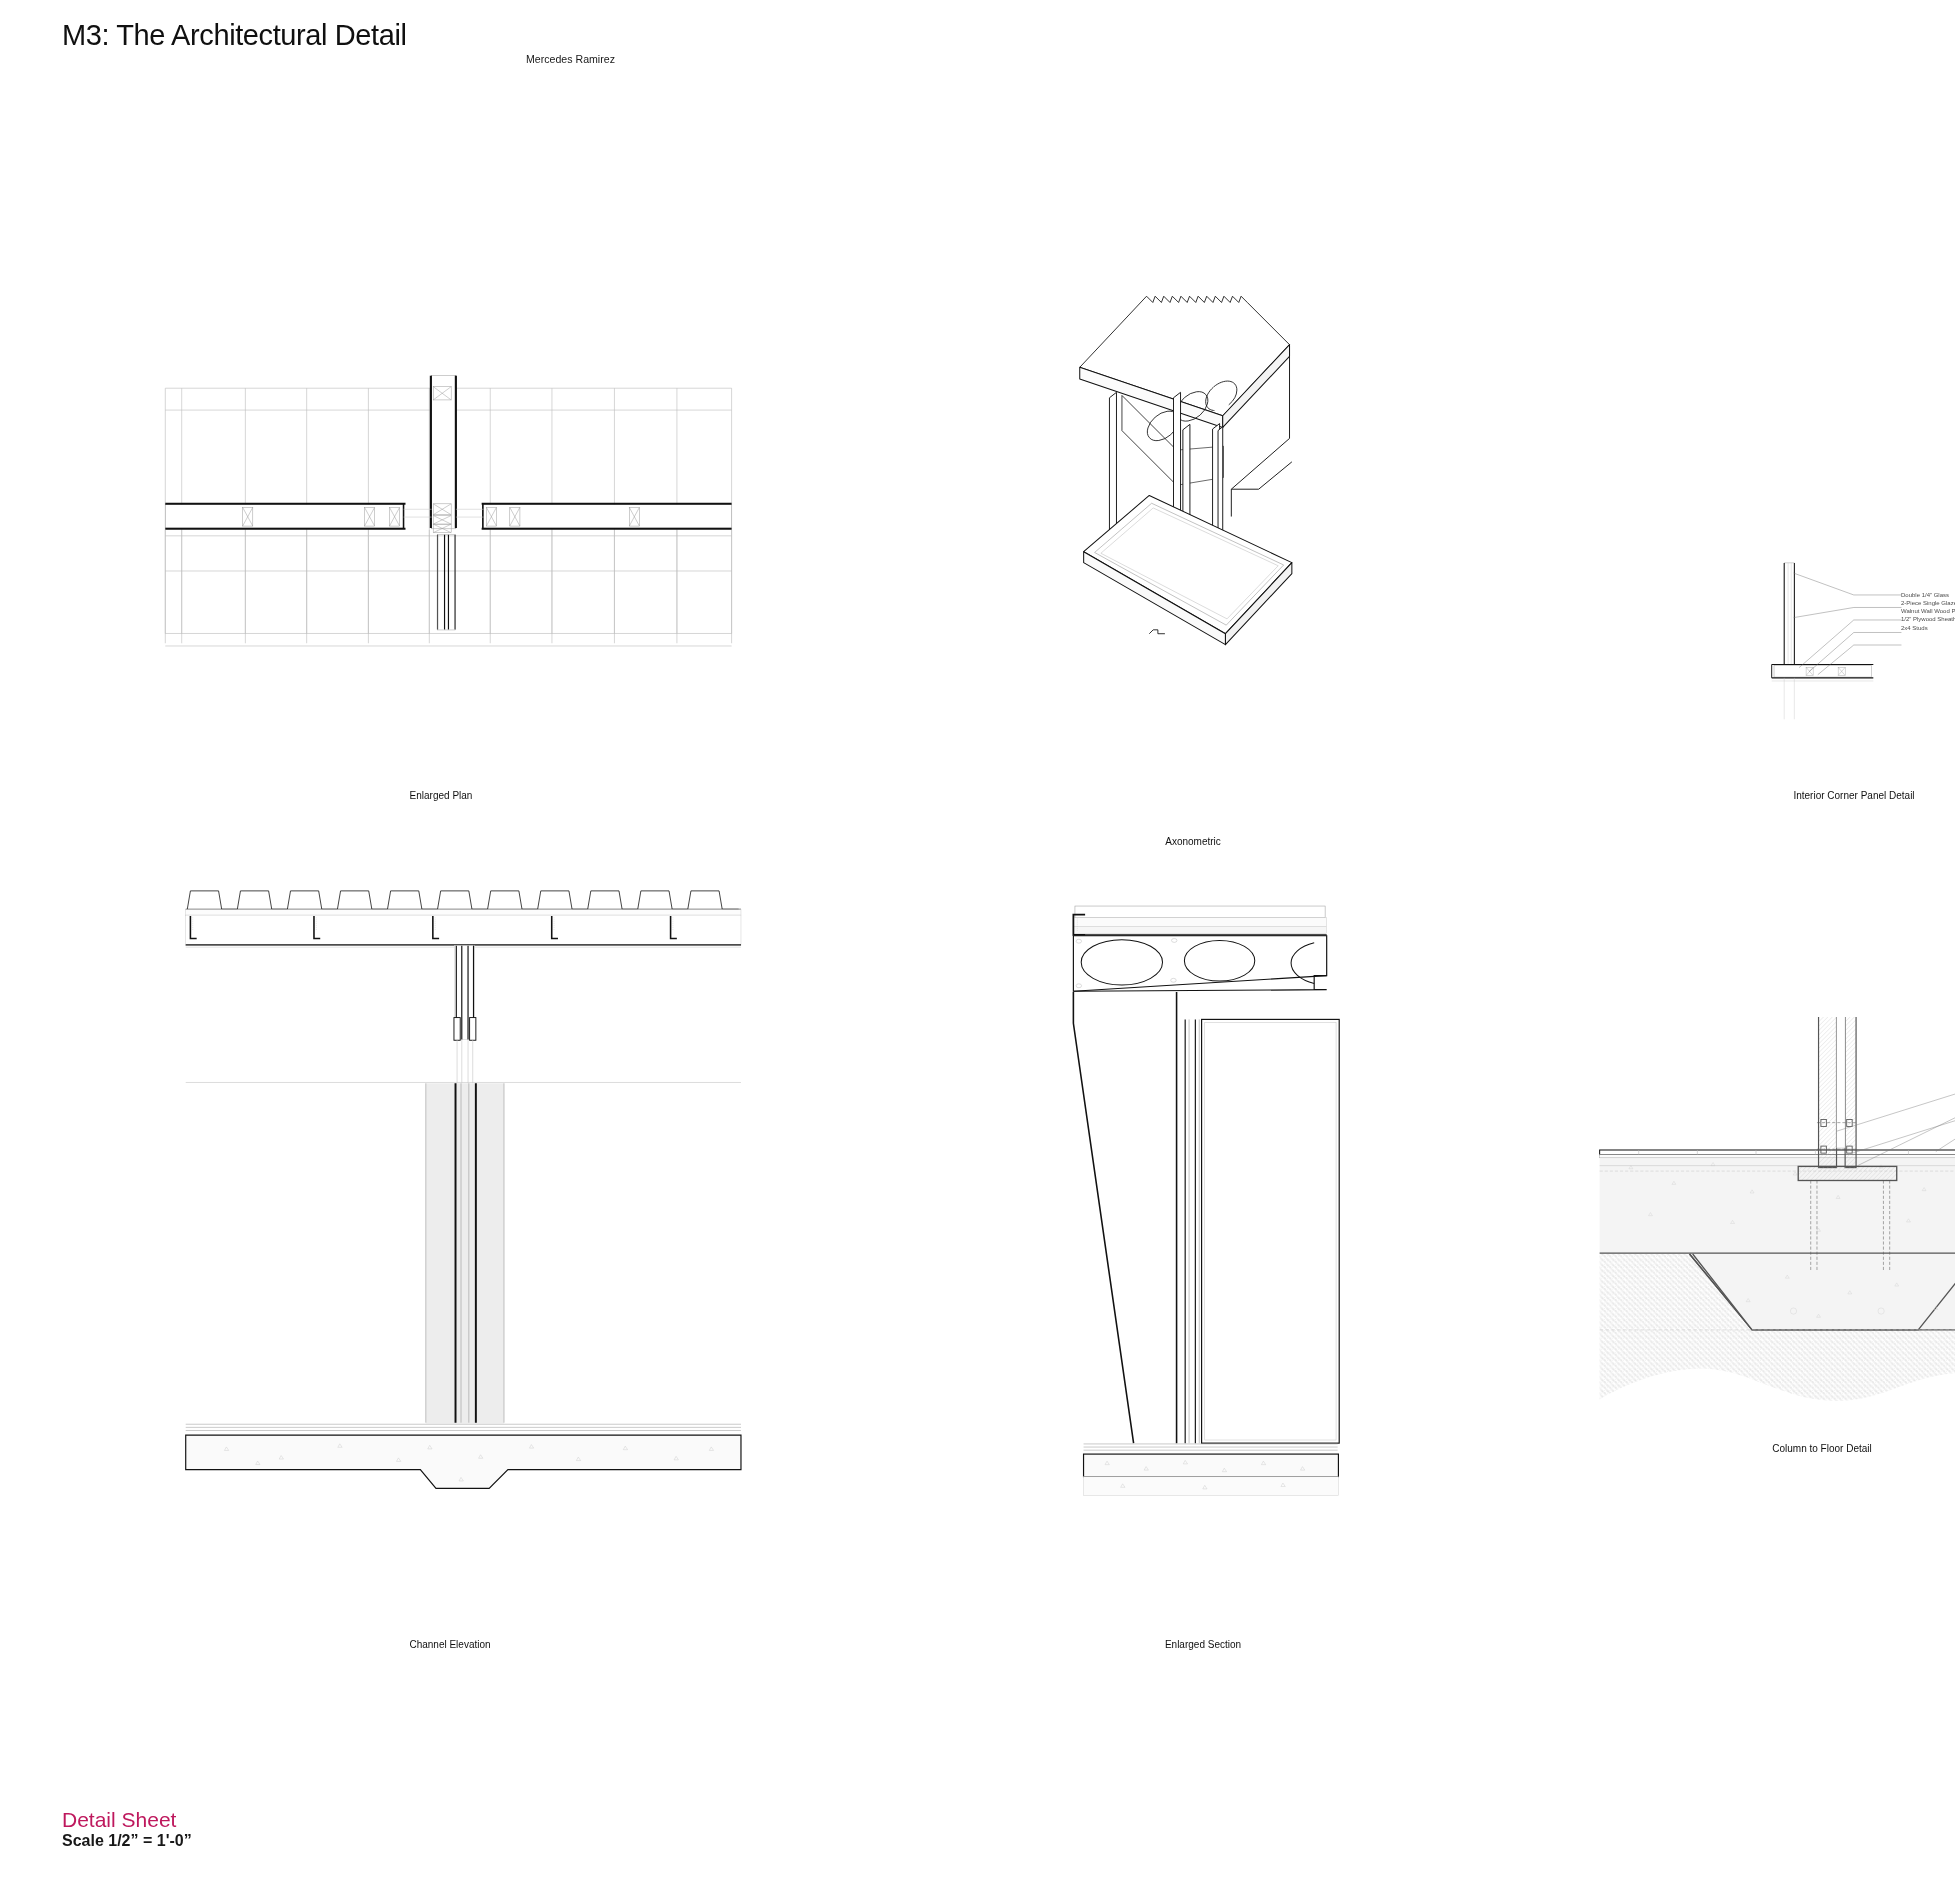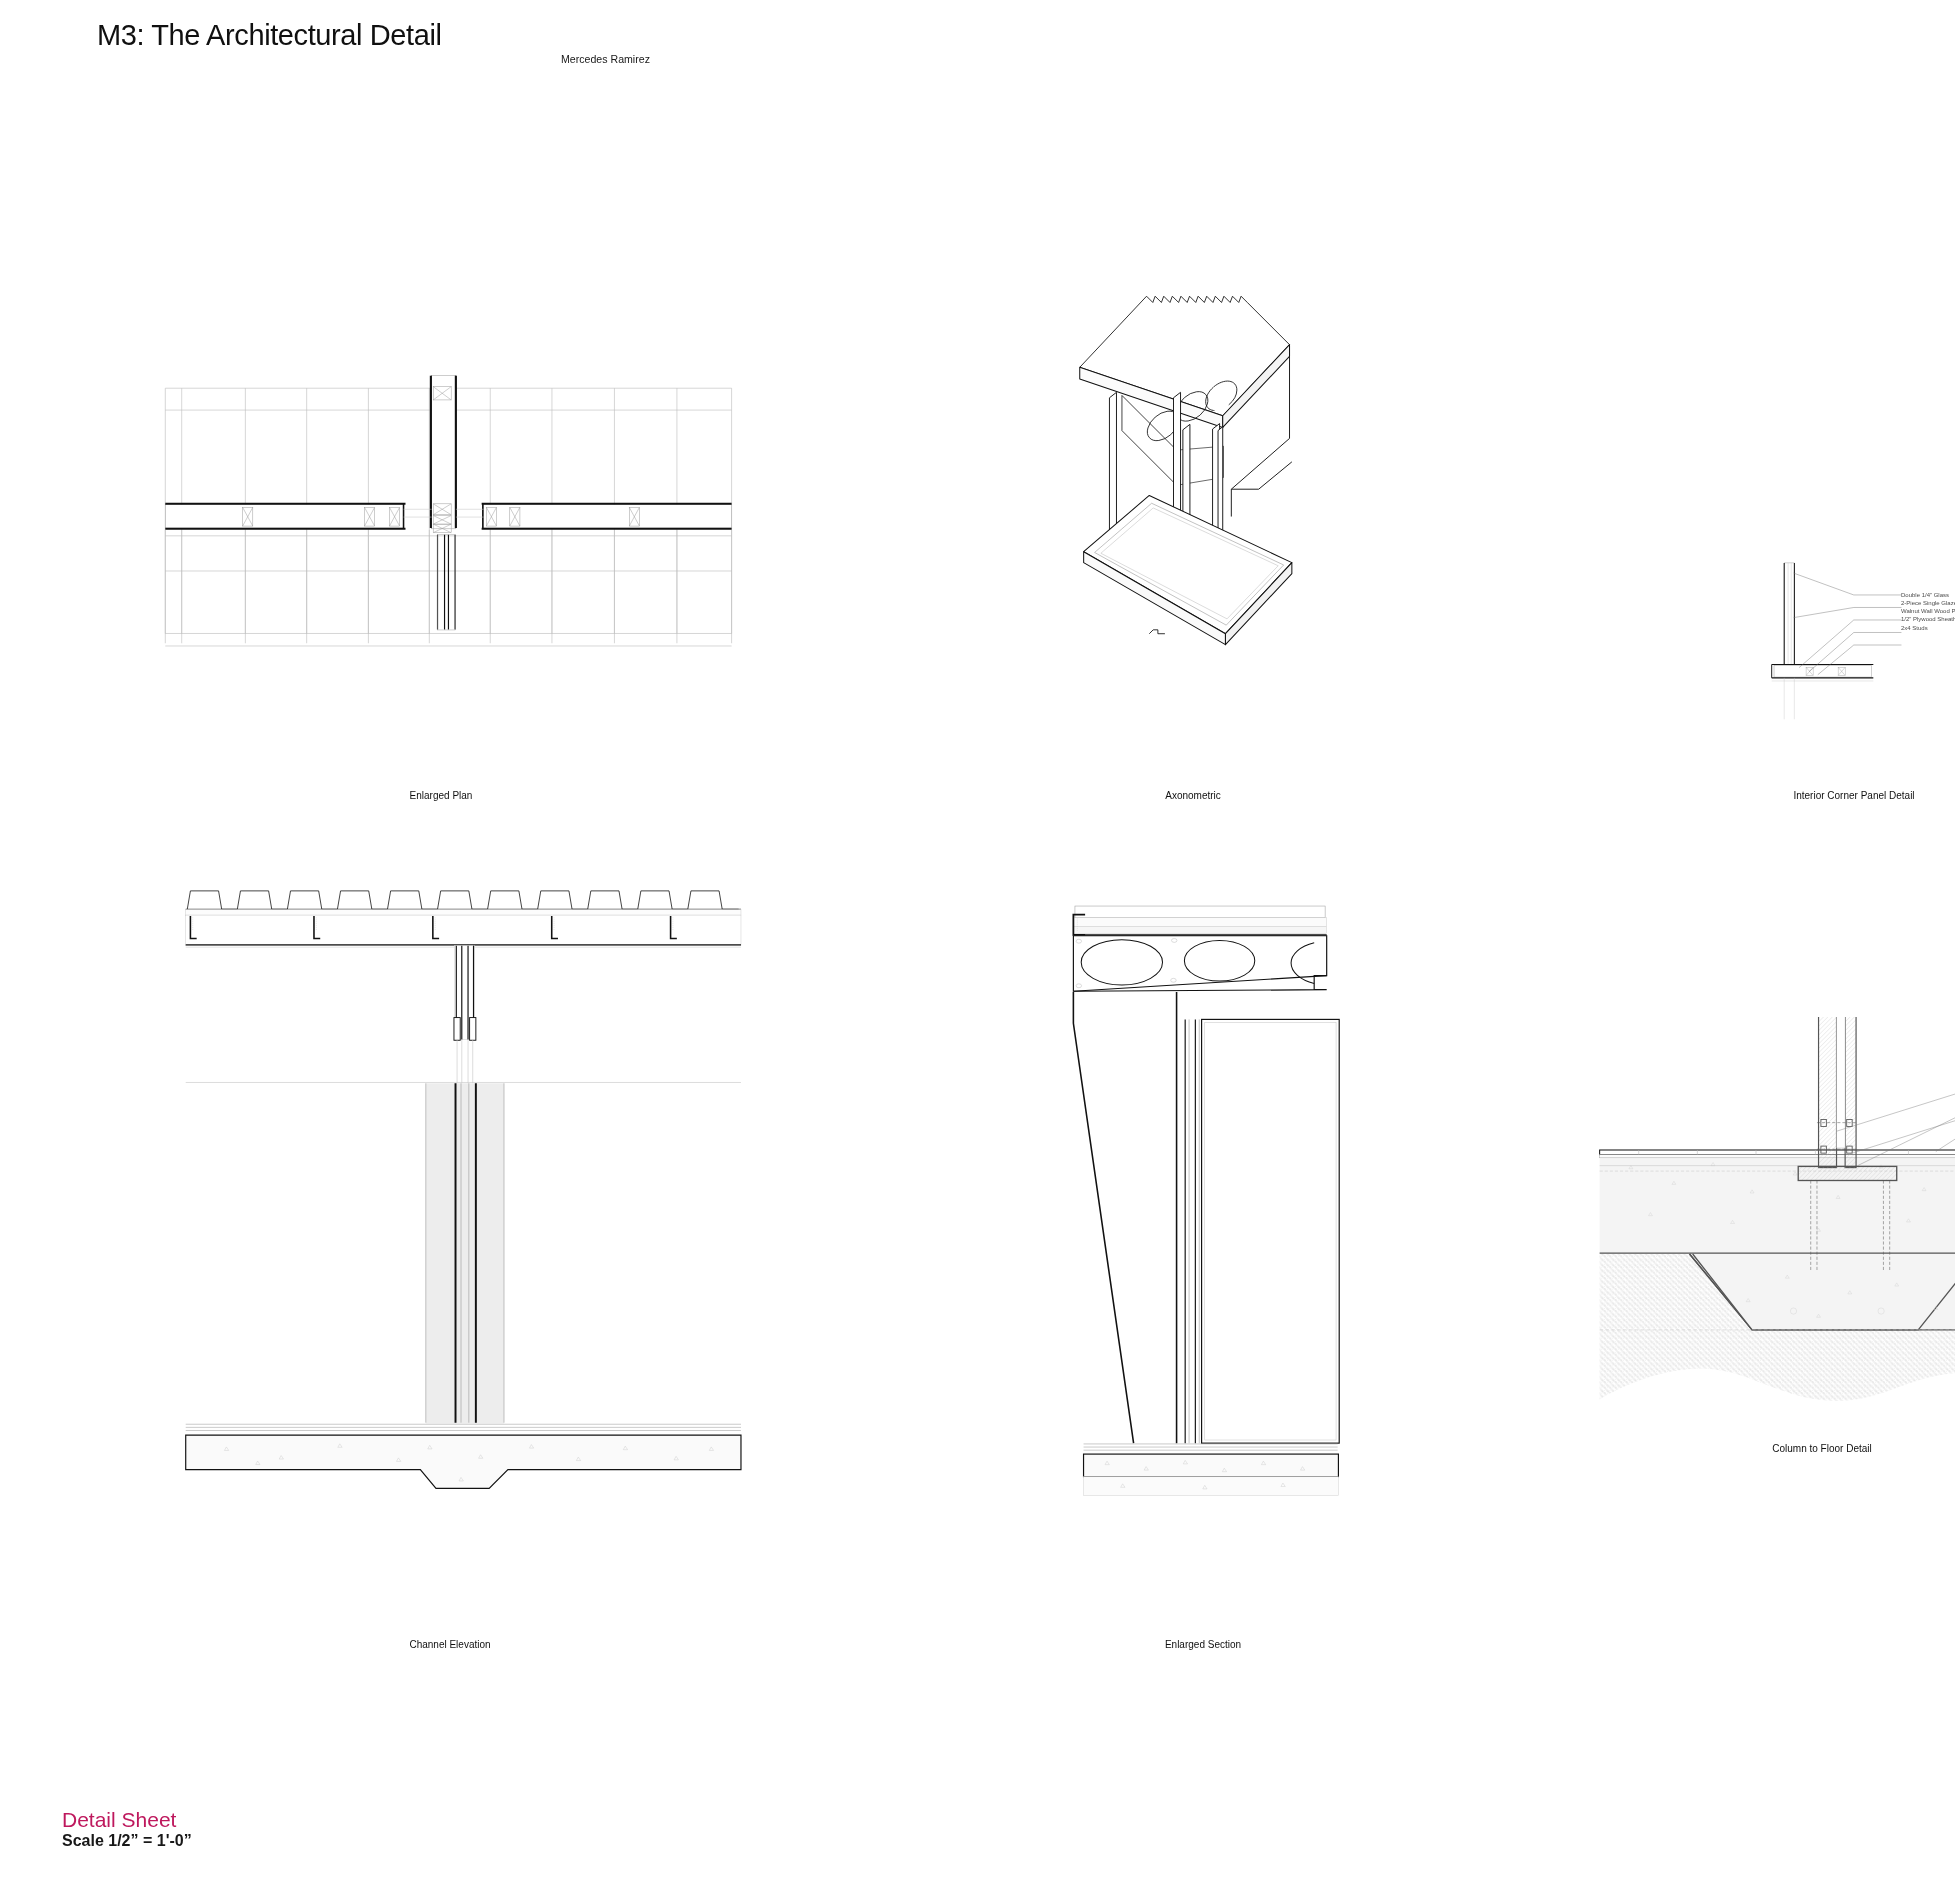--- a/index.html
+++ b/index.html
@@ -17,21 +17,20 @@
     color: #111111;
     -webkit-font-smoothing: antialiased;
   }
 
   
   .sheet-header-left {
     position: absolute;
     left: 62px;
     top: 21px;
     width: 1017px;
-    margin-left: 35px;
   }
   .sheet-title {
     font-size: 29px;
     line-height: 1.0;
     letter-spacing: -0.4px;
     font-weight: 400;
     color: #101010;
     white-space: nowrap;
   }
   .sheet-author {
@@ -252,21 +251,21 @@
     </g>
 
     <path d="M290,900 L300,890 L312,890 L312,900 L330,900" fill="none" stroke="#111" stroke-width="2.2"></path>
 
     <g fill="none" stroke="#111111" stroke-width="2.4">
       <path d="M649,160 L649,400 L500,530 L500,600"></path>
       <path d="M500,530 L570,530 L655,460"></path>
     </g>
   </svg>
 </div>
-<div class="caption" style="left:1193px; top:790px;">Axonometric</div>
+<div class="caption" style="left:1193px; top:836px;">Axonometric</div>
 
 <div class="dwg" style="left:1756px; top:559px; width:391px; height:172px;">
   <svg viewBox="0 0 1000 440" xmlns="http://www.w3.org/2000/svg">
 
     <g>
       <rect x="72" y="10" width="26" height="260" fill="#ffffff" stroke="#9d9d9d" stroke-width="1.2"></rect>
       <line x1="72" y1="10" x2="72" y2="270" stroke="#111" stroke-width="2.6"></line>
       <line x1="98" y1="10" x2="98" y2="270" stroke="#111" stroke-width="2.6"></line>
       <line x1="82" y1="10" x2="82" y2="270" stroke="#c0c0c0" stroke-width="1"></line>
       <line x1="90" y1="10" x2="90" y2="270" stroke="#c0c0c0" stroke-width="1"></line>

